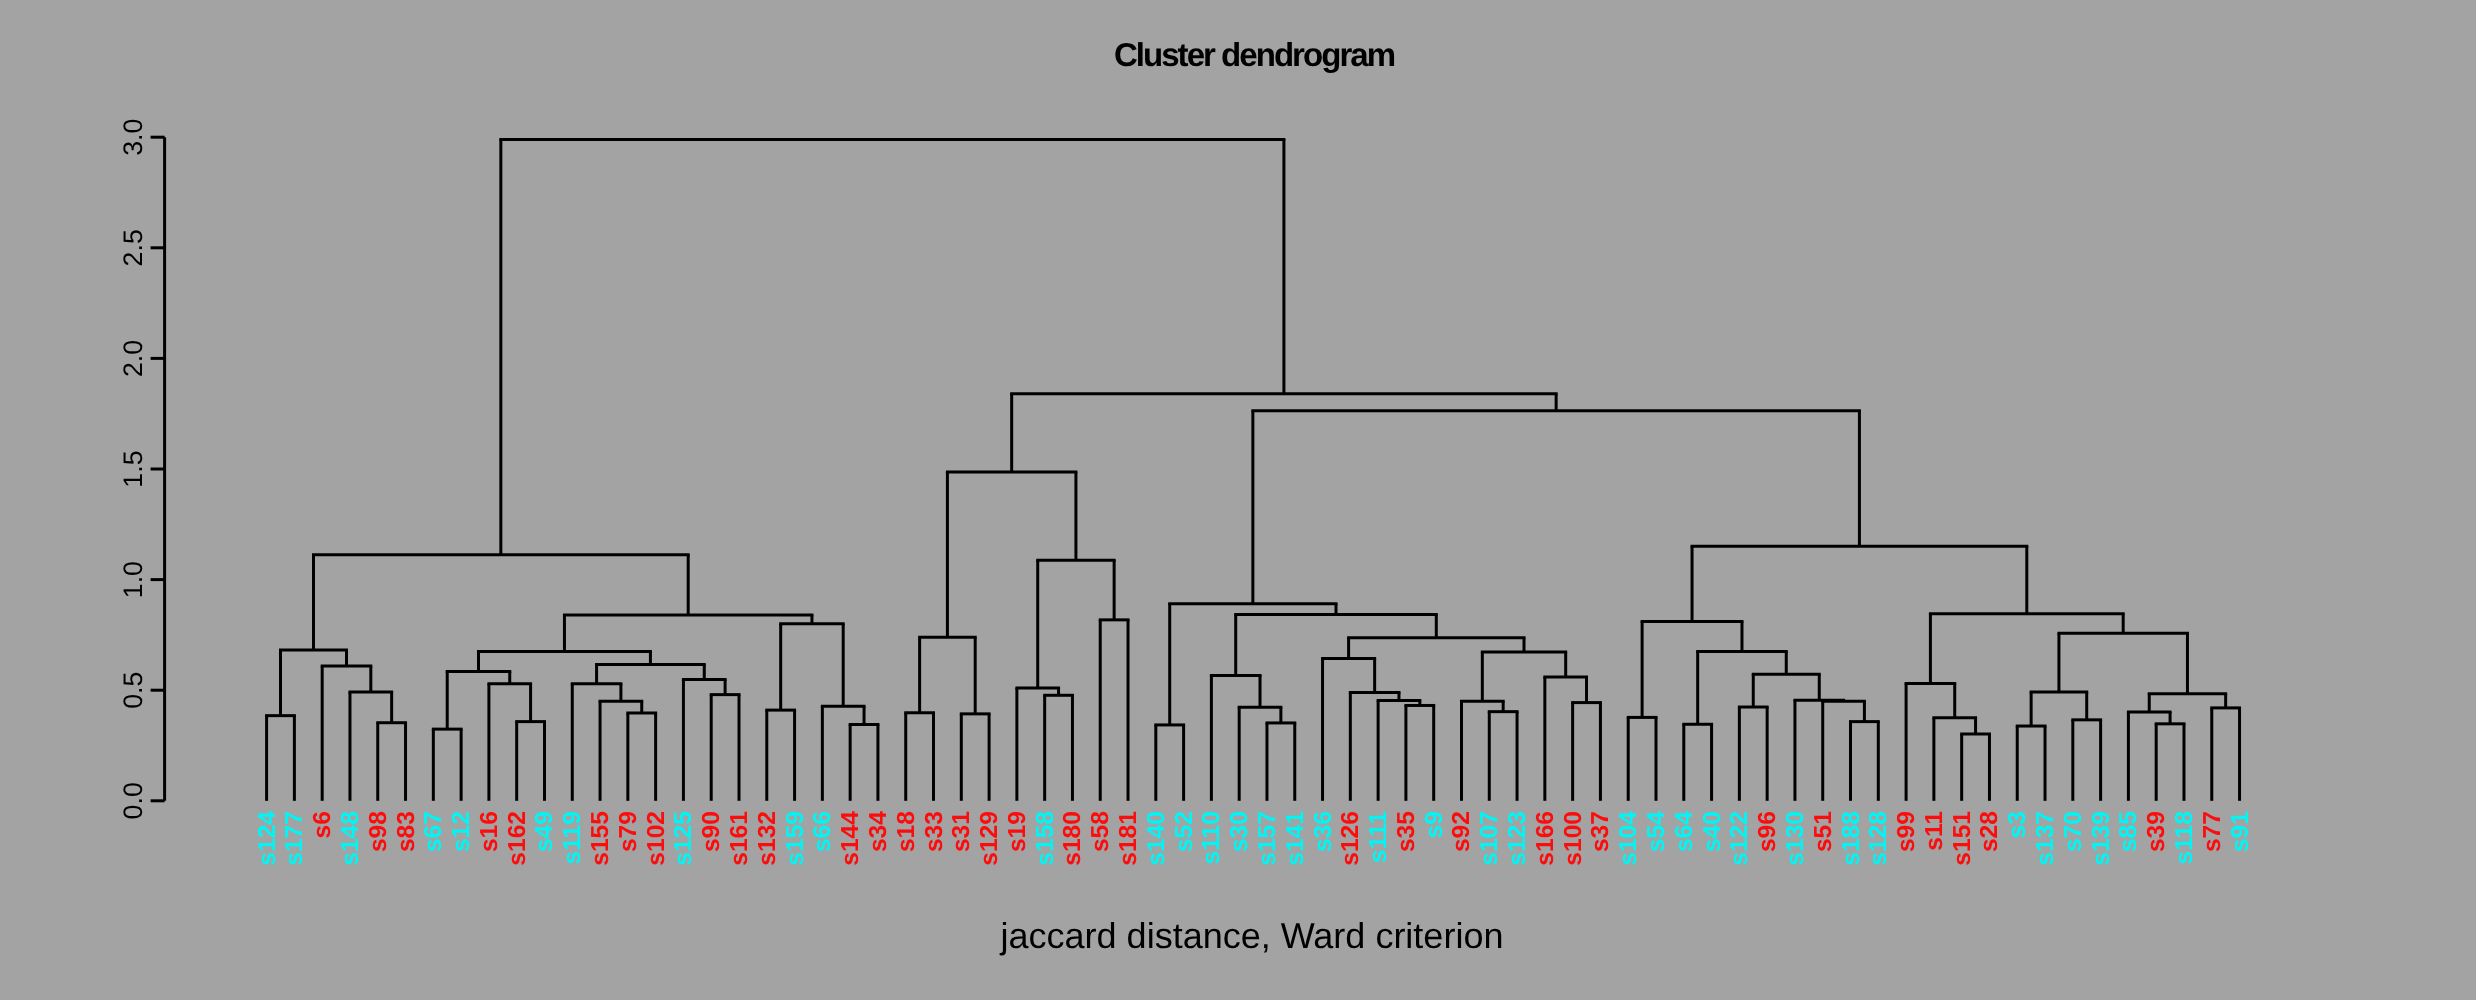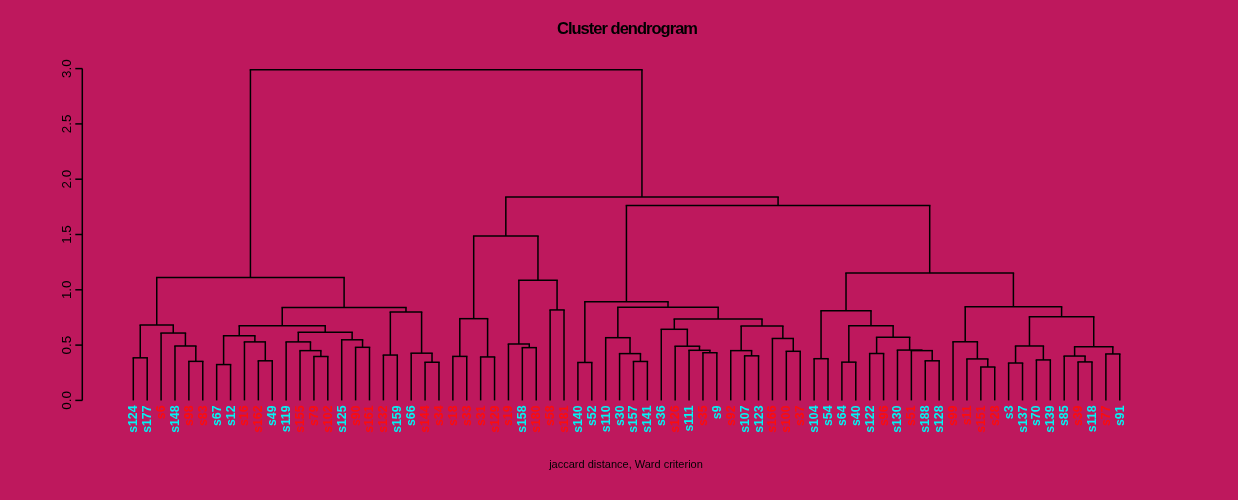--- a/index.html
+++ b/index.html
@@ -4,41 +4,41 @@
 <style>
   html, body {
     margin: 0;
     padding: 0;
     background: #ffffff;
   }
   .figure {
     position: relative;
     width: 1238px;
     height: 500px;
-    background: #be185d;
+    background: #a3a3a3;
     font-family: "Liberation Sans", sans-serif;
     overflow: hidden;
   }
   .chart-title {
     position: absolute;
     top: 19px;
     left: 627px;
     transform: translateX(-50%);
     font-size: 16.5px;
     font-weight: bold;
     letter-spacing: -0.98px;
     color: #000000;
     white-space: nowrap;
   }
   .x-axis-label {
     position: absolute;
     top: 458px;
     left: 626px;
     transform: translateX(-50%);
-    font-size: 11px;
+    font-size: 18px;
     color: #000000;
     white-space: nowrap;
     text-align: center;
   }
   svg.plot {
     position: absolute;
     top: 0;
     left: 0;
   }
 </style>

